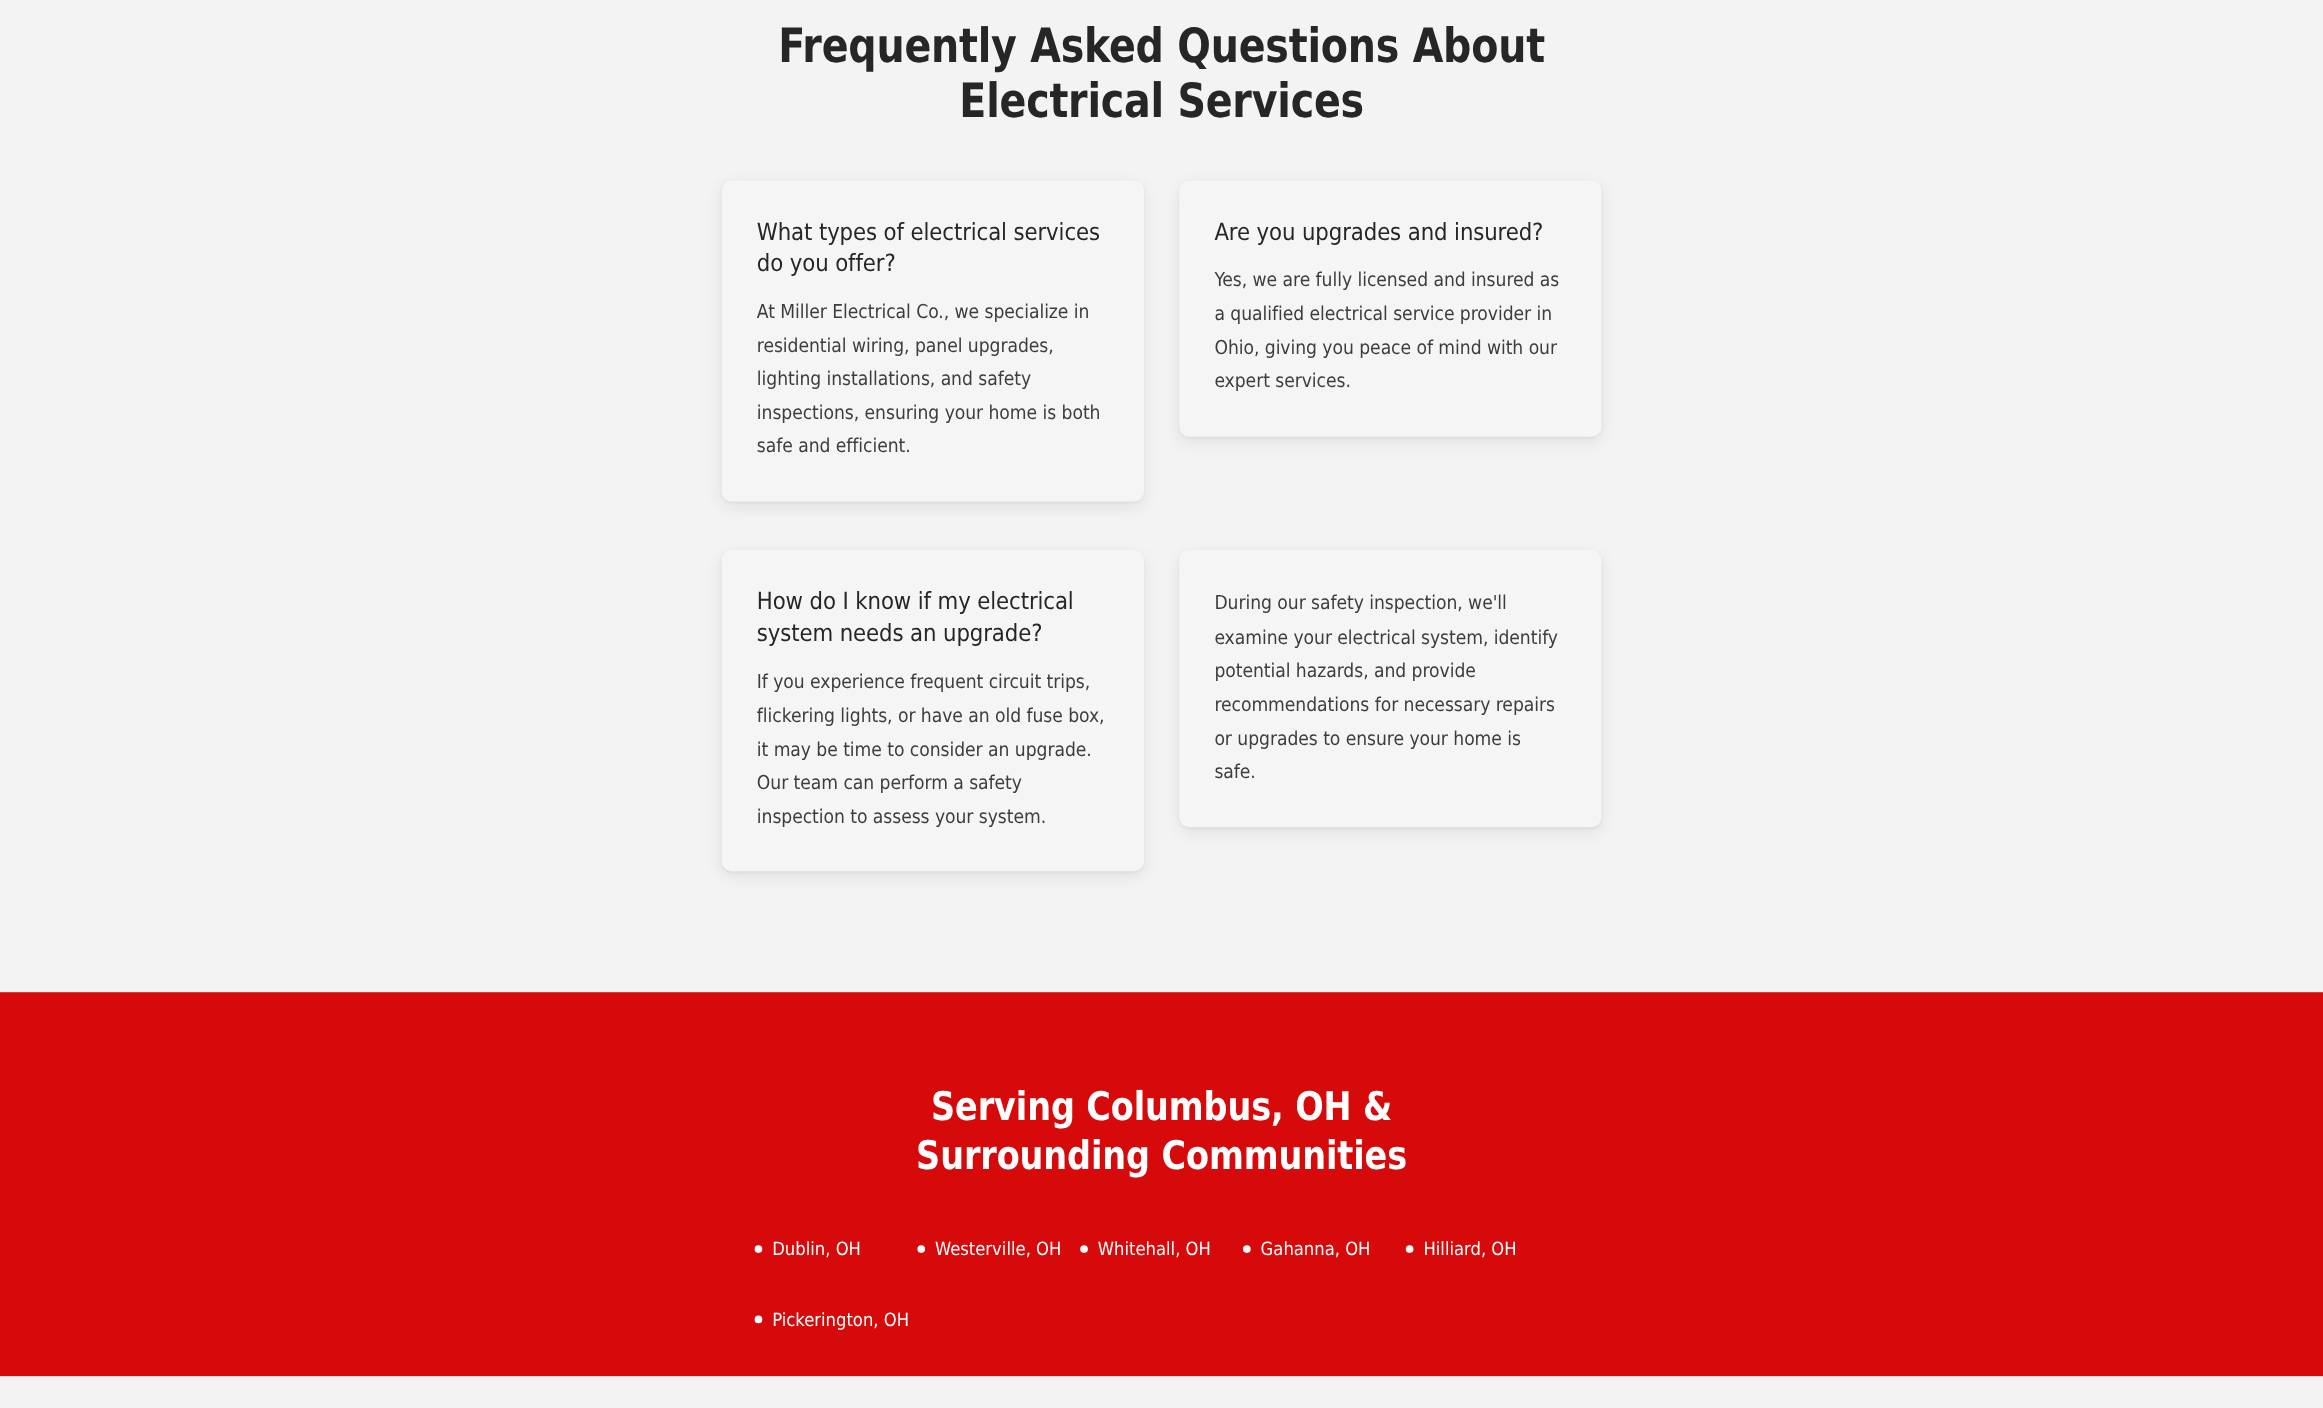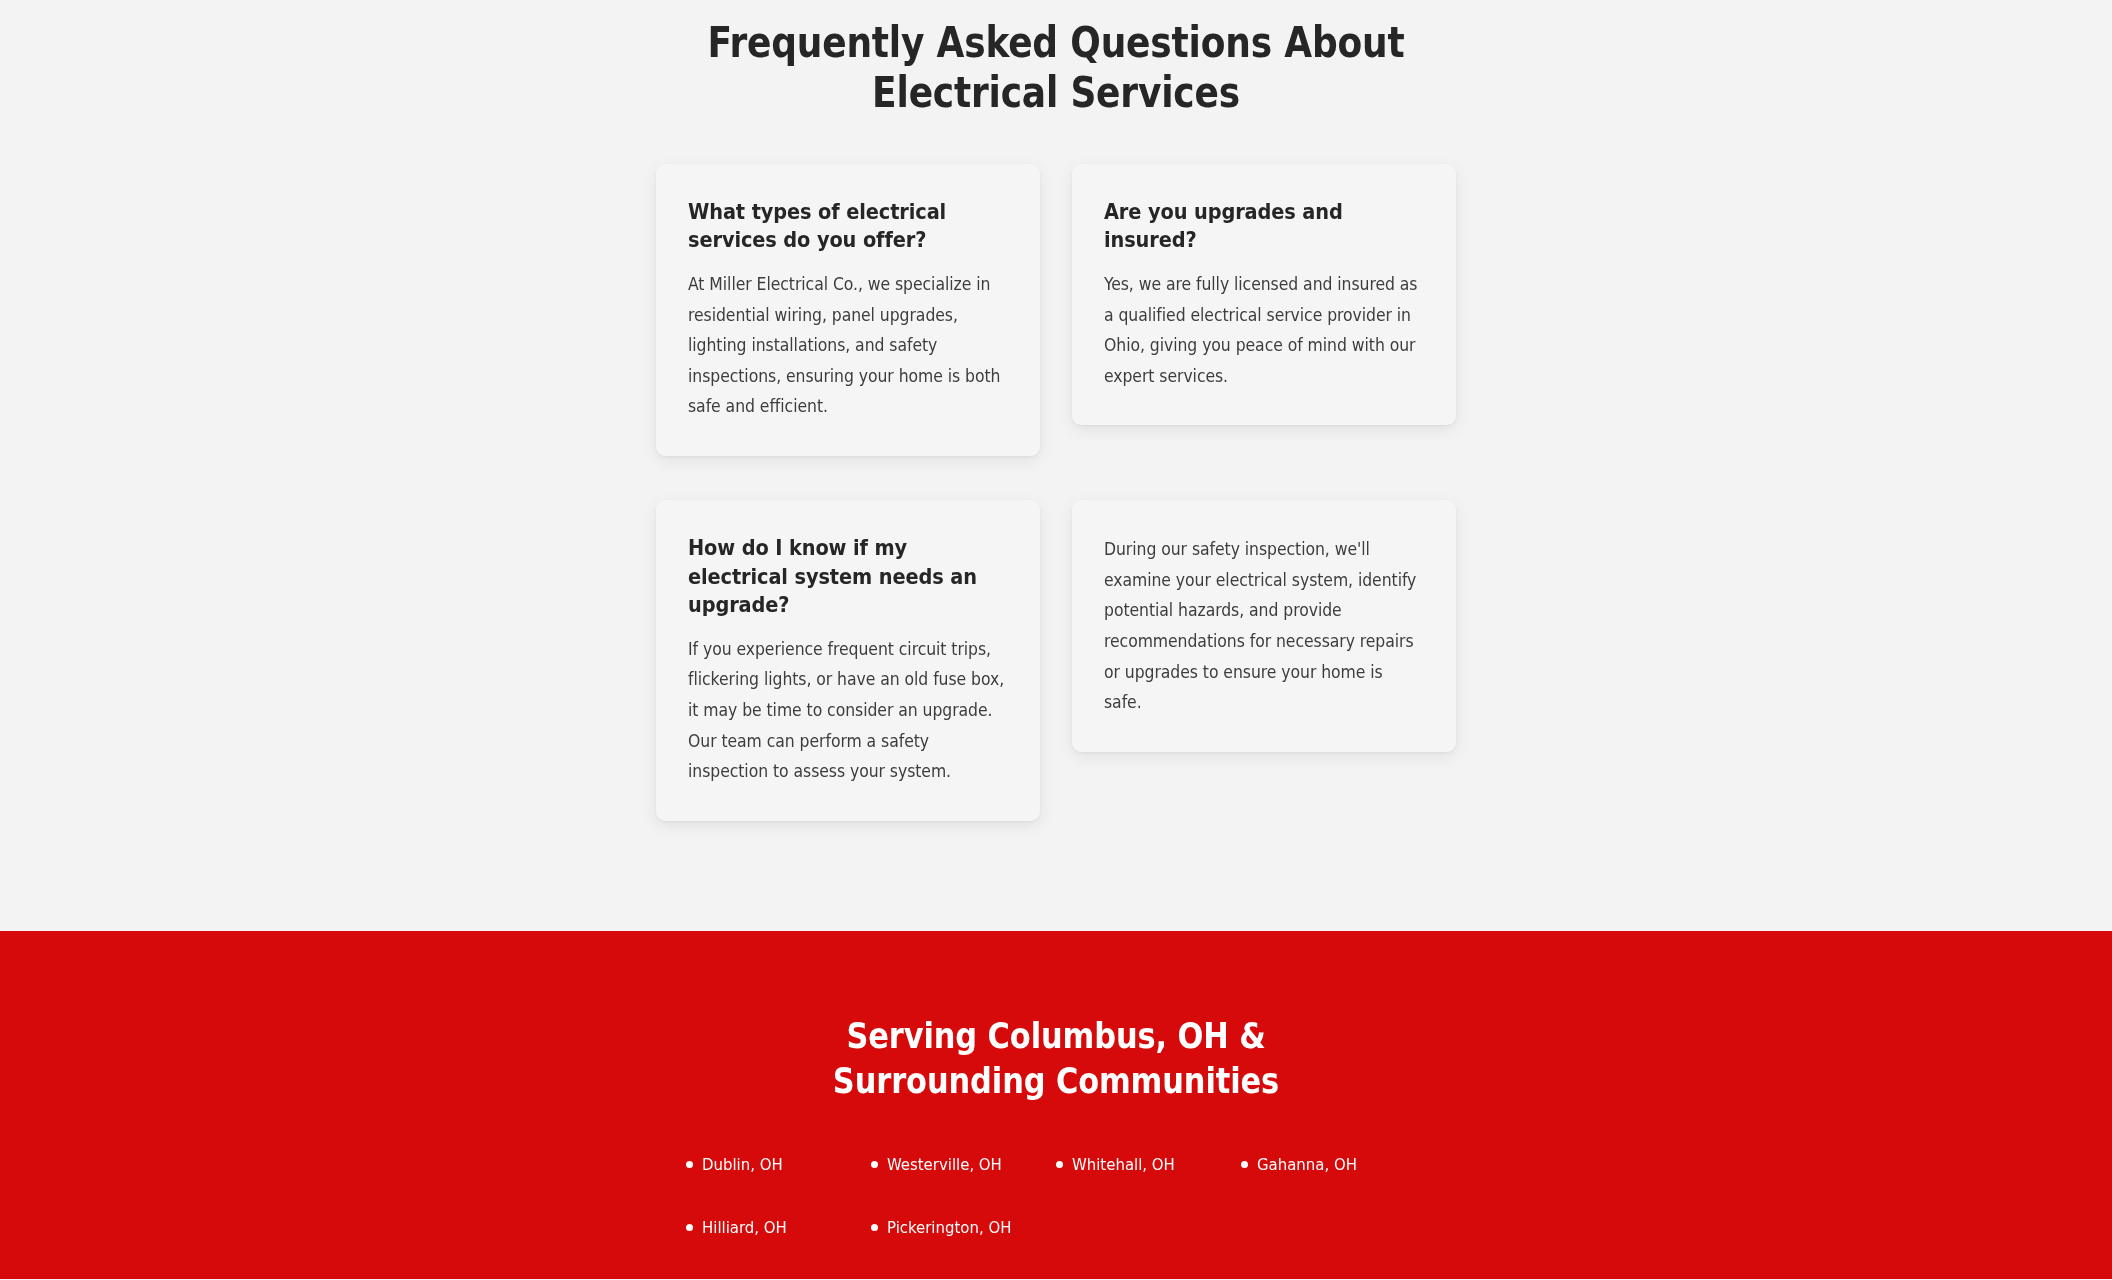--- a/index.html
+++ b/index.html
@@ -55,21 +55,21 @@
   .faq-card {
     background: #f5f5f5;
     border-radius: 9px;
     padding: 34px 32px 34px 32px;
     box-shadow: 0 5px 16px rgba(0,0,0,0.075), 0 1px 3px rgba(0,0,0,0.05);
   }
 
   .faq-card-q {
     margin: 0 0 14px 0;
     font-family: "DejaVu Sans Condensed", "Liberation Sans Narrow", "Liberation Sans", sans-serif;
-    font-weight: 700;
+    font-weight: 400;
     font-size: 21.5px;
     line-height: 1.33;
     color: #262626;
     letter-spacing: -0.1px;
     font-stretch: condensed;
   }
 
   .faq-card-a {
     margin: 0;
     font-family: "DejaVu Sans", "Liberation Sans", sans-serif;
@@ -103,21 +103,21 @@
     transform: scaleX(0.94);
     transform-origin: center top;
   }
   .area-heading .hl { display: block; }
 
   .area-grid {
     width: 740px;
     margin: 0 auto;
     padding-top: 50px;
     display: grid;
-    grid-template-columns: 1fr 1fr 1fr 1fr;
+    grid-template-columns: 1fr 1fr 1fr 1fr 1fr;
     row-gap: 40px;
     column-gap: 0;
   }
 
   .area-item {
     display: flex;
     align-items: center;
     gap: 9px;
     font-family: "DejaVu Sans", "Liberation Sans", sans-serif;
     font-size: 16.6px;

